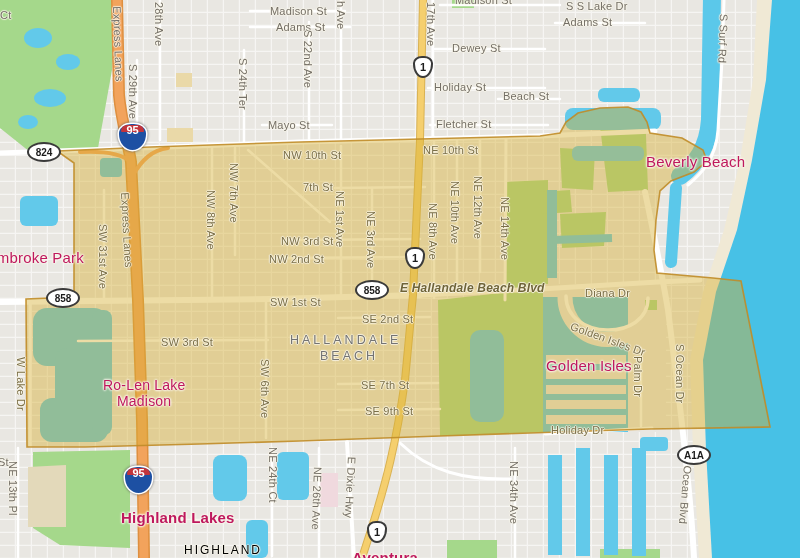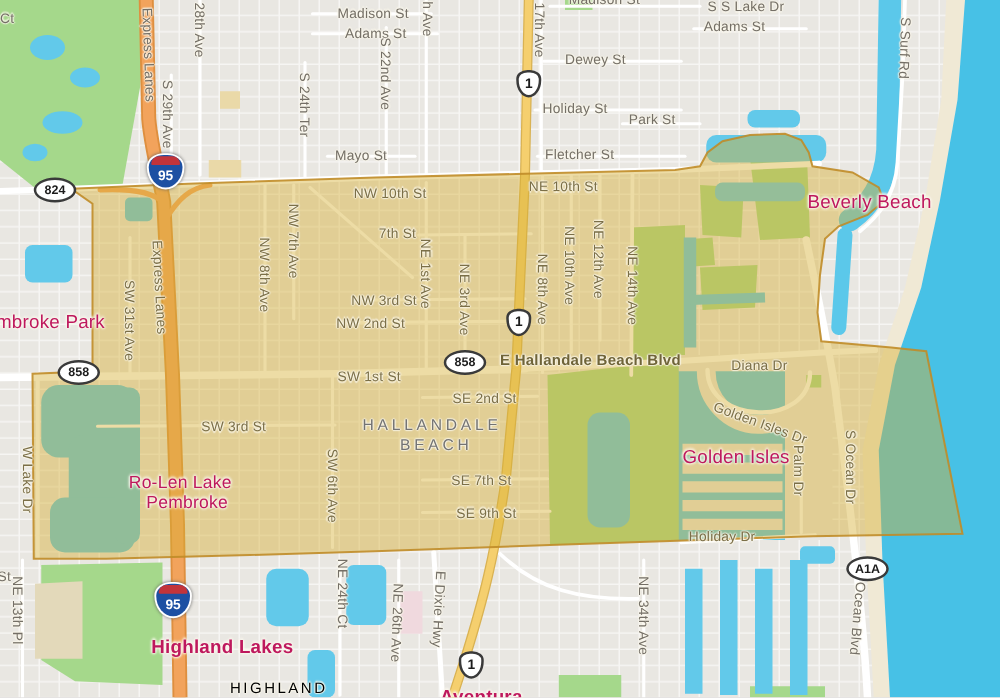--- a/index.html
+++ b/index.html
@@ -11,35 +11,35 @@
        text-shadow:1px 0 1px rgba(250,246,234,.9),-1px 0 1px rgba(250,246,234,.9),
                    0 1px 1px rgba(250,246,234,.9),0 -1px 1px rgba(250,246,234,.9);}
   .ov{color:#7b6f47;}
   .place{font-size:15px;color:#be185d;
          text-shadow:1px 0 2px rgba(252,248,238,.95),-1px 0 2px rgba(252,248,238,.95),
                      0 1px 2px rgba(252,248,238,.95),0 -1px 2px rgba(252,248,238,.95);}
   .place.sm{font-size:14px;}
   .bold{font-weight:700;}
   .city{font-size:12.5px;letter-spacing:3px;color:#737373;}
   .nbhd{font-size:12px;letter-spacing:2px;color:#000000;}
-  .blvd{font-size:12px;font-weight:700;color:#6f6438;}
+  .blvd{font-size:12px;font-weight:700;color:#6f6438;font-style:italic;}
   .oval{position:absolute;width:34px;height:20px;background:#fff;border:2px solid #3a3a3a;
         border-radius:50%;display:flex;align-items:center;justify-content:center;
         font:700 10px "Liberation Sans",sans-serif;color:#1c1c1c;box-sizing:border-box;}
   .us1{position:absolute;width:20px;height:22px;background:#fff;border:2px solid #3a3a3a;
        border-radius:45% 45% 50% 50% / 32% 32% 64% 64%;display:flex;align-items:center;
        justify-content:center;font:700 11px "Liberation Sans",sans-serif;color:#1c1c1c;box-sizing:border-box;}
   .i95{position:absolute;width:27px;height:26px;background:#1d50a3;
        border-radius:45% 45% 50% 50% / 36% 36% 62% 62%;
        box-shadow:0 0 0 1.5px #fff,0 0 2px 2.5px rgba(90,90,90,.45);
        display:flex;align-items:flex-end;justify-content:center;color:#fff;
        font:700 11px "Liberation Sans",sans-serif;}
   .i95::before{content:"";position:absolute;top:1px;left:2px;right:2px;height:7px;
        background:#c2343b;border-radius:6px 6px 1px 1px;}
-  .i95 span{position:relative;padding-bottom:3px;}
+  .i95 span{position:relative;padding-bottom:14px;}
 </style>
 </head>
 <body>
 
 <div id="stage">
 
 <svg width="800" height="558" viewBox="0 0 800 558">
   <defs>
     <pattern id="grid" width="16" height="13" patternUnits="userSpaceOnUse">
       <path d="M15.5,0 V13 M0,12.5 H16" stroke="#ffffff" stroke-width="1.4" fill="none"></path>
@@ -190,21 +190,21 @@
 
 <div class="lbl" style="left:0px;top:9px">Ct</div>
 <div class="lbl" style="left:270px;top:5px">Madison St</div>
 <div class="lbl" style="left:276px;top:21px">Adams St</div>
 <div class="lbl" style="left:268px;top:119px">Mayo St</div>
 <div class="lbl" style="left:455px;top:-6px">Madison St</div>
 <div class="lbl" style="left:566px;top:0px">S S Lake Dr</div>
 <div class="lbl" style="left:563px;top:16px">Adams St</div>
 <div class="lbl" style="left:452px;top:42px">Dewey St</div>
 <div class="lbl" style="left:434px;top:81px">Holiday St</div>
-<div class="lbl" style="left:503px;top:90px">Park St</div>
+<div class="lbl" style="left:503px;top:90px">Beach St</div>
 <div class="lbl" style="left:436px;top:118px">Fletcher St</div>
 <div class="lbl ov" style="left:283px;top:149px">NW 10th St</div>
 <div class="lbl ov" style="left:423px;top:144px">NE 10th St</div>
 <div class="lbl ov" style="left:303px;top:181px">7th St</div>
 <div class="lbl ov" style="left:281px;top:235px">NW 3rd St</div>
 <div class="lbl ov" style="left:269px;top:253px">NW 2nd St</div>
 <div class="lbl ov blvd" style="left:400px;top:281px">E Hallandale Beach Blvd</div>
 <div class="lbl ov" style="left:270px;top:296px">SW 1st St</div>
 <div class="lbl ov" style="left:362px;top:313px">SE 2nd St</div>
 <div class="lbl ov" style="left:161px;top:336px">SW 3rd St</div>
@@ -242,21 +242,21 @@
 <div class="lbl" style="left:358px;top:457px;transform:rotate(93deg)">E Dixie Hwy</div>
 <div class="lbl" style="left:520px;top:461px;transform:rotate(90deg)">NE 34th Ave</div>
 <div class="lbl" style="left:694px;top:466px;transform:rotate(95deg)">Ocean Blvd</div>
 <div class="lbl" style="left:-2px;top:456px">St</div>
 
 <div class="lbl place" style="left:-22px;top:249px">Pembroke Park</div>
 <div class="lbl city" style="left:290px;top:333px">HALLANDALE</div>
 <div class="lbl city" style="left:320px;top:349px">BEACH</div>
 <div class="lbl place" style="left:646px;top:153px">Beverly Beach</div>
 <div class="lbl place sm" style="left:103px;top:377px">Ro-Len Lake</div>
-<div class="lbl place sm" style="left:117px;top:393px">Pembroke</div>
+<div class="lbl place sm" style="left:117px;top:393px">Madison</div>
 <div class="lbl place" style="left:546px;top:357px">Golden Isles</div>
 <div class="lbl place bold" style="left:121px;top:509px">Highland Lakes</div>
 <div class="lbl nbhd" style="left:184px;top:543px">HIGHLAND</div>
 <div class="lbl place bold" style="left:352px;top:549px">Aventura</div>
 
 <div class="oval" style="left:27px;top:142px">
       <span>824</span>
     </div>
 <div class="oval" style="left:46px;top:288px">
       <span>858</span>

